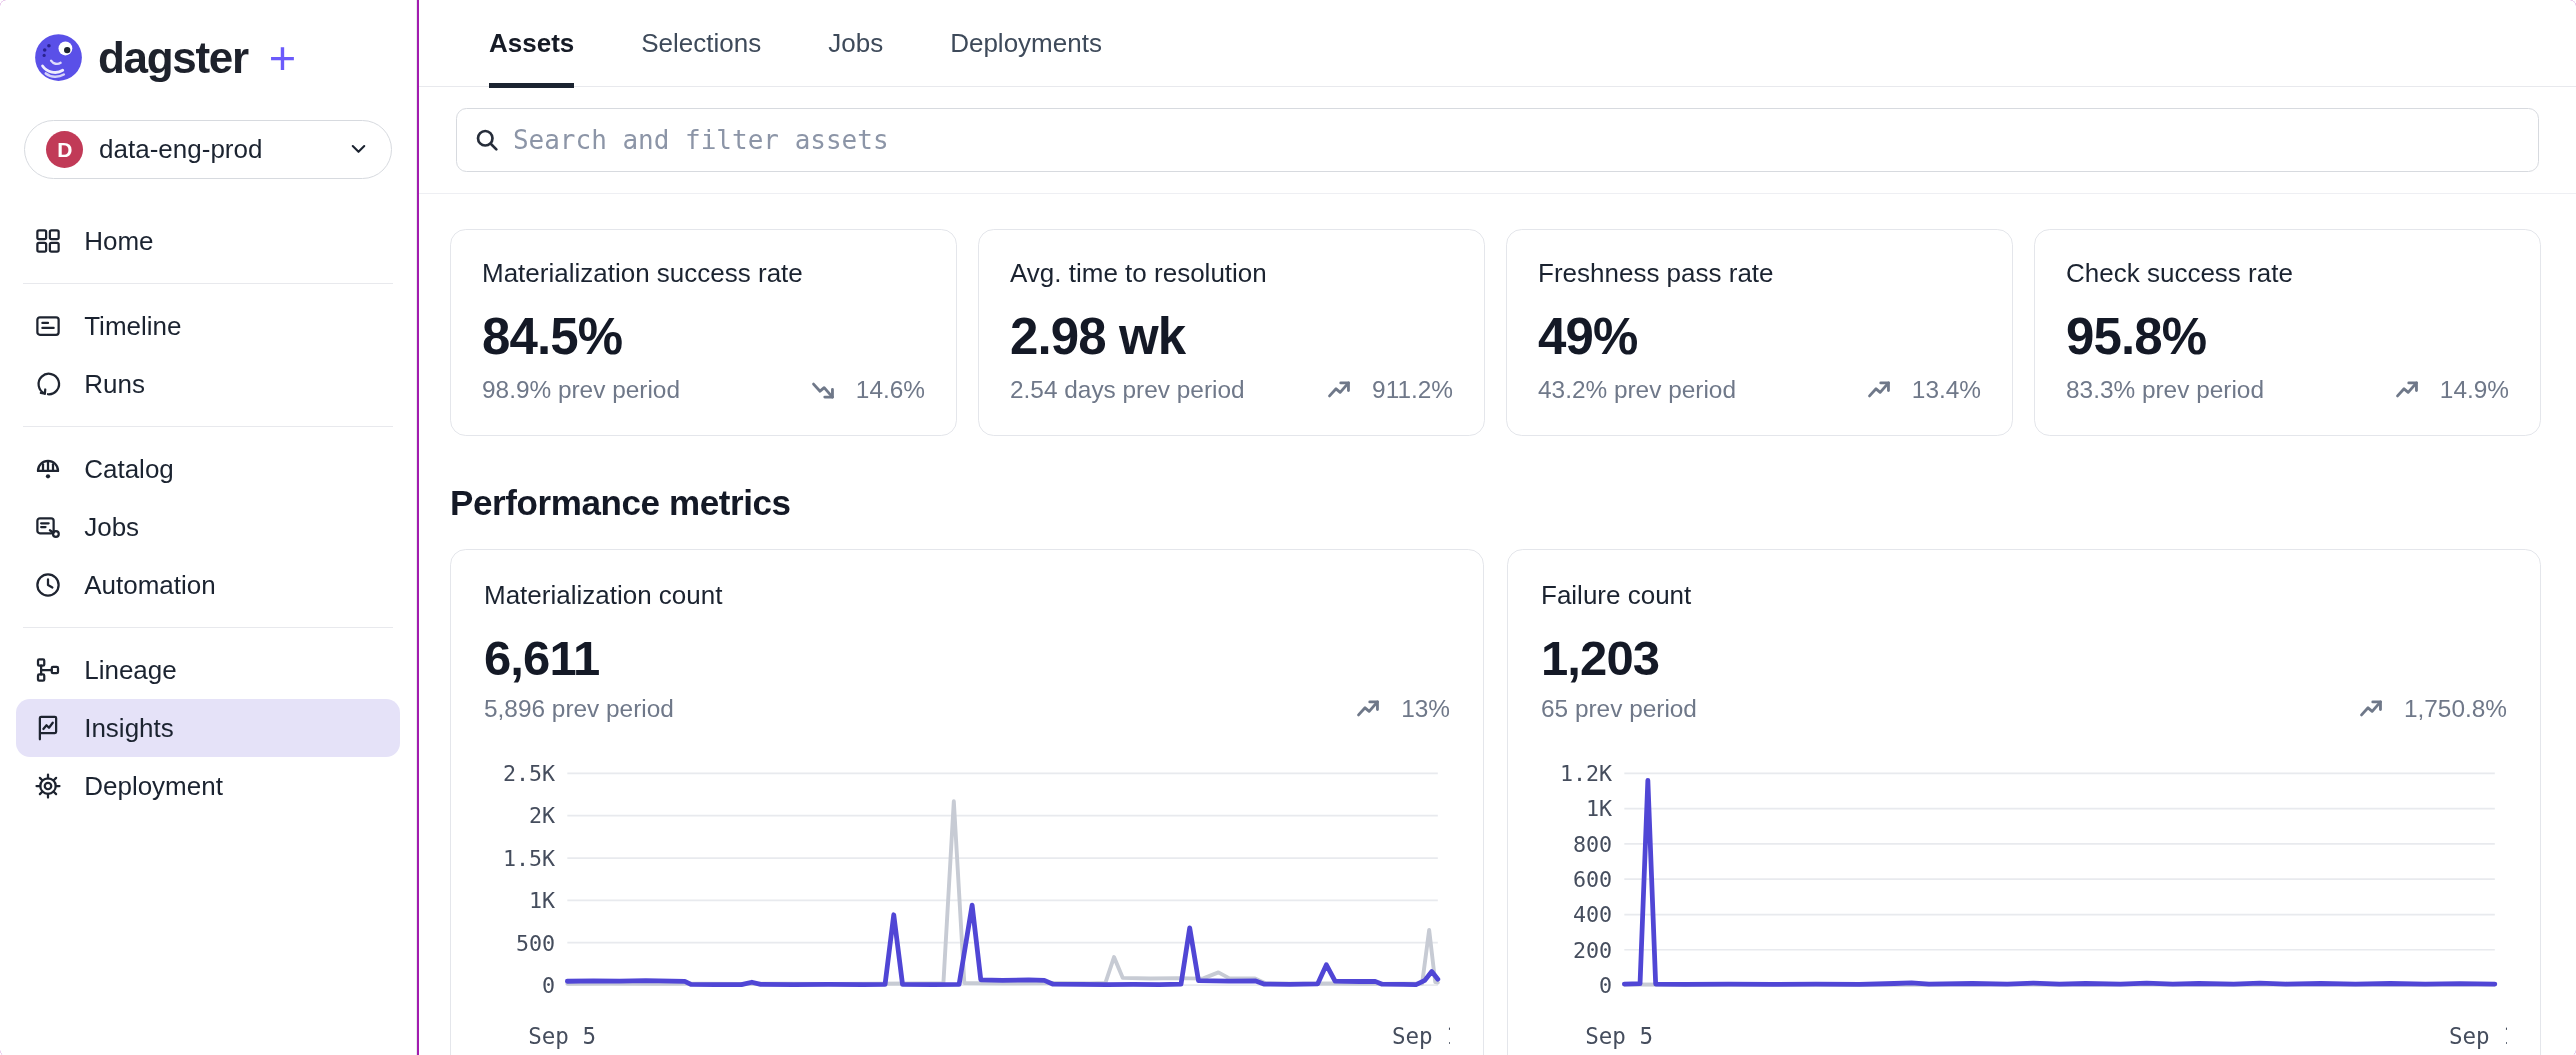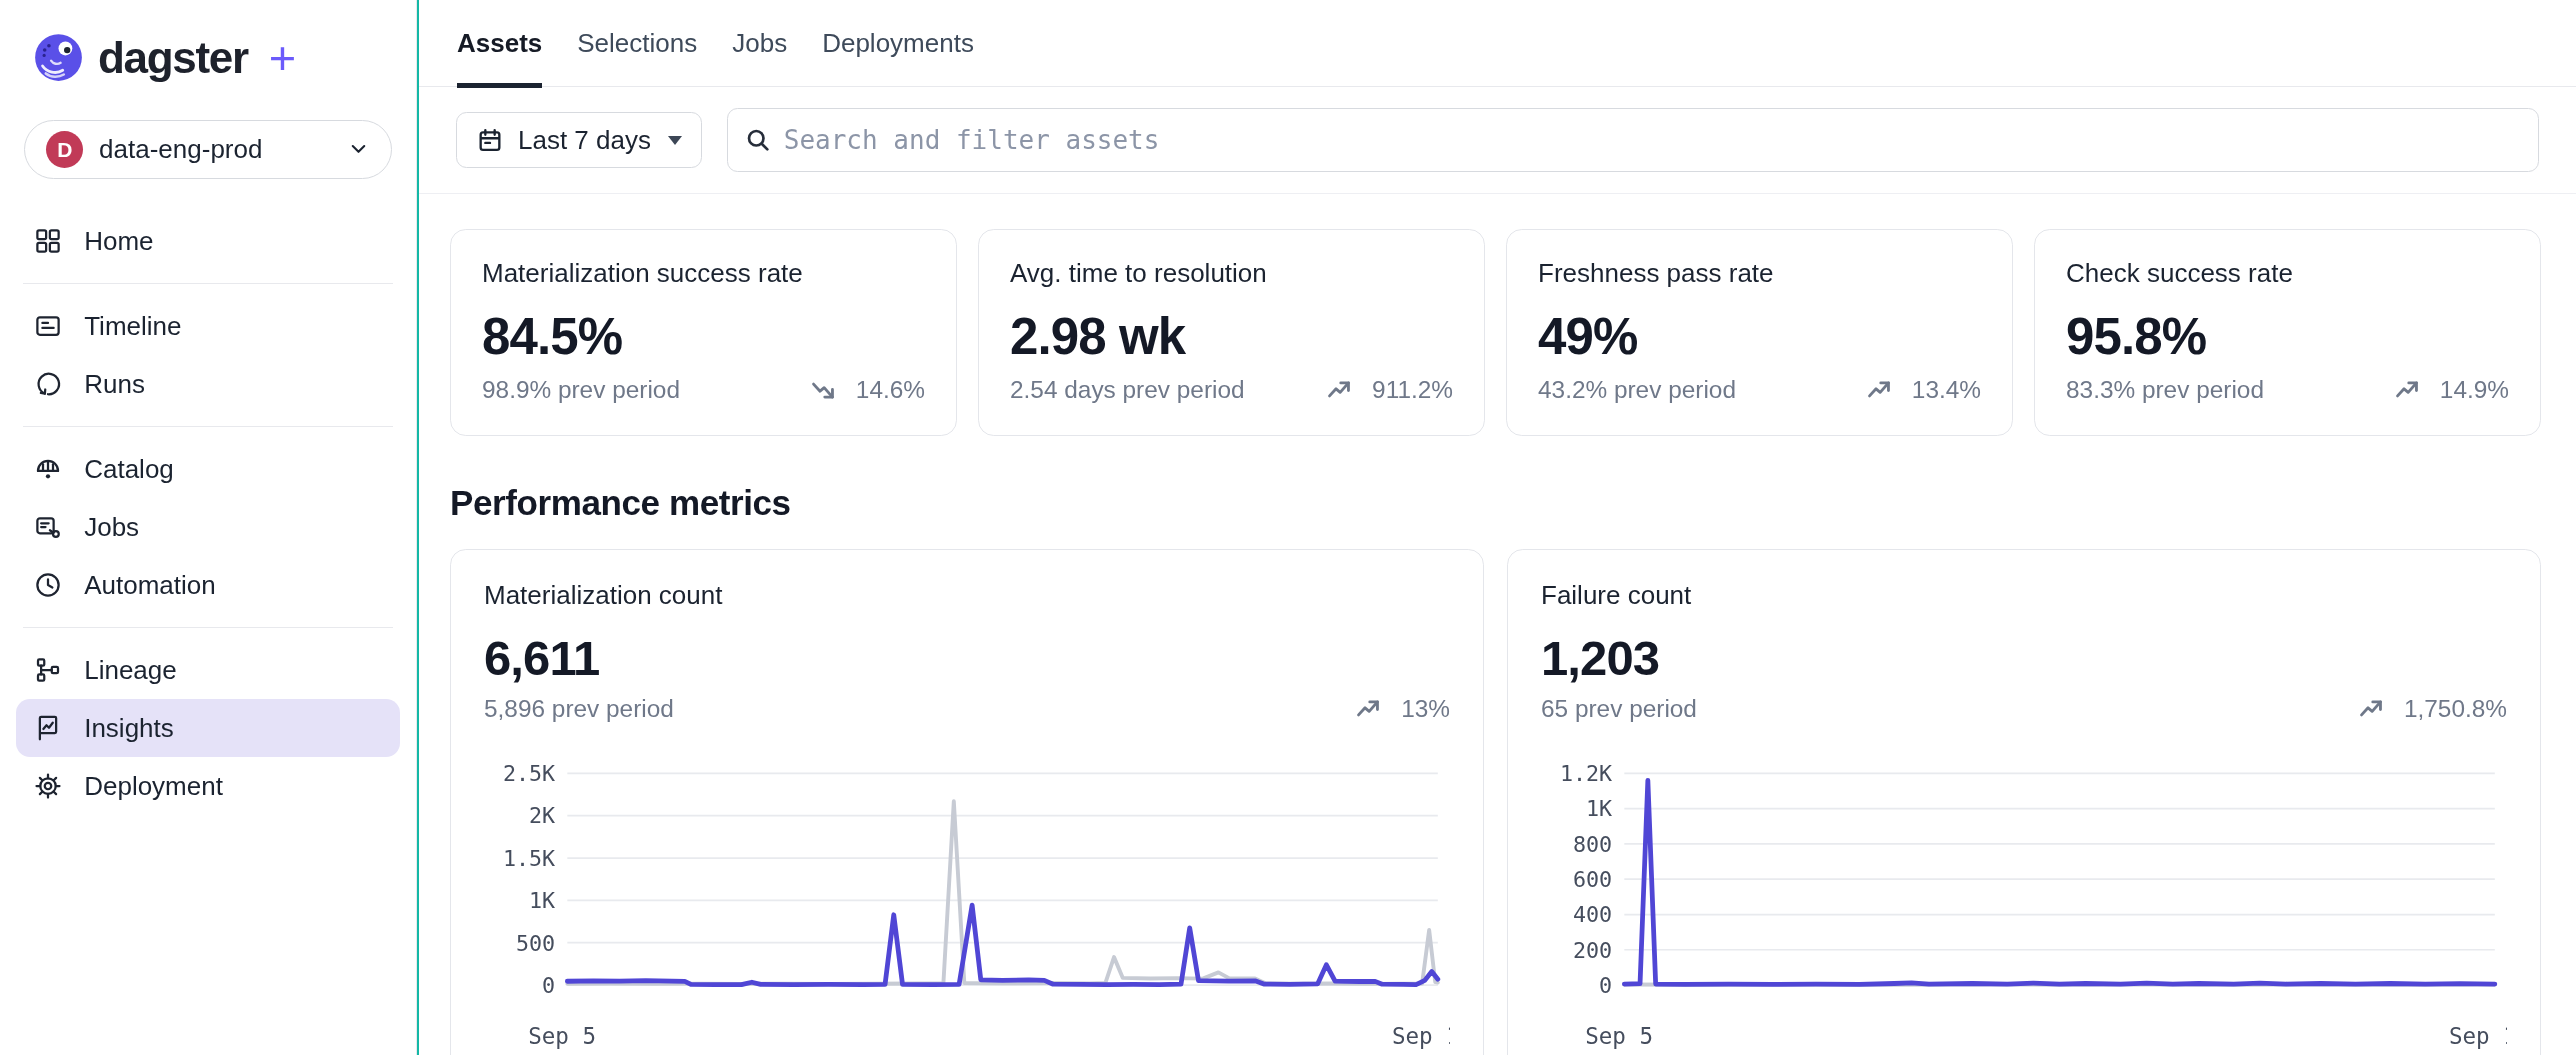--- a/index.html
+++ b/index.html
@@ -1,18 +1,18 @@
 <!DOCTYPE html>
 <html style="font-size:14px"><head>
 <meta charset="utf-8">
 <style>
   * { box-sizing: border-box; margin: 0; padding: 0; }
   html,body { background:#fff; }
   body { font-family:"Liberation Sans", sans-serif; color:#1B2330; }
-  .app { position:relative; width:2576px; height:1056px; background:#14b8a6; overflow:hidden; }
+  .app { position:relative; width:2576px; height:1056px; background:#a21caf; overflow:hidden;border-radius:6px; }
 
   
   .sidebar { position:absolute; left:0; top:0; bottom:0; width:417px; border-right:1.7px solid #E8E9ED; background:#fff; }
   .logo-row { display:flex; align-items:center; gap:14px; padding:30px 0 0 33px; }
   .logo-mark { width:51px; height:51px; flex:0 0 auto; }
   .wordmark { font-size:44px; font-weight:600; letter-spacing:-1.3px; color:#1E222C; }
   .plus { font-size:47px; font-weight:500; color:#6B5BFB; margin-left:7px; }
 
   .org-switcher { margin:35px 24.4px 0 24.4px; height:59px; border:1.7px solid #D7DADF; border-radius:30px;
     display:flex; align-items:center; gap:15.7px; padding:0 21px; background:#fff; cursor:pointer; }
@@ -26,21 +26,21 @@
     border-radius:14px; font-size:26px; color:#1B2330; cursor:pointer; }
   .nav-item.active { background:#E5E2F8; }
   .nav-item .icon { width:30px; height:30px; flex:0 0 auto; display:flex; }
   .nav-divider { border-top:1.7px solid #E8E9ED; margin:13px 7px; }
   .icon svg { width:100%; height:100%; }
   .oline { fill:none; stroke:#1E2430; stroke-width:1.8; stroke-linecap:round; stroke-linejoin:round; }
 
   
   .main { position:absolute; left:419px; top:0; right:0; bottom:0; background:#fff; }
   .tabbar { height:87px; display:flex; align-items:stretch; gap:35px; padding:0 38px; border-bottom:1.7px solid #E8E9ED; }
-  .tab { font-size:26px; color:#3E4A5A; display:flex; align-items:center; position:relative; cursor:pointer; }
+  .tab { font-size:26px; color:#3E4A5A; display:flex; align-items:center; position:relative; cursor:pointer;margin-left:32px; }
   .tab.active { font-weight:700; color:#161B26; }
   .tab.active::after { content:""; position:absolute; left:0; right:0; bottom:-1.7px; height:5.2px; background:#1B2330; }
 
   .filter-row { display:flex; align-items:center; gap:24.4px; padding:21px 37px; border-bottom:1.7px solid #EEEFF3; }
   .date-btn { height:56px; border:1.7px solid #D7DADF; border-radius:10.5px; background:#fff;
     display:inline-flex; align-items:center; gap:14px; padding:0 19px; font-size:26px; color:#1B2330; cursor:pointer; }
   .caret { width:0; height:0; border-left:7.9px solid transparent; border-right:7.9px solid transparent; border-top:9.6px solid #3C4656; margin-left:3.5px; }
   .searchbox { flex:1; height:64px; border:1.7px solid #D7DADF; border-radius:10.5px; display:flex; align-items:center; gap:12.2px; padding:0 15.7px; background:#fff; }
   .searchbox input { flex:1; border:none; outline:none; font-family:"DejaVu Sans Mono", monospace; font-size:26px; color:#1B2330; background:transparent; }
   .searchbox input::placeholder { color:#8C95A7; }
@@ -200,30 +200,20 @@
   <main class="main">
 
     <div class="tabbar">
       <div class="tab active">Assets</div>
       <div class="tab">Selections</div>
       <div class="tab">Jobs</div>
       <div class="tab">Deployments</div>
     </div>
 
     <div class="filter-row">
-      <button class="date-btn">
-        <span style="display:flex;">
-          <svg width="28" height="28" viewBox="0 0 24 24">
-              <rect x="4" y="5.5" width="16" height="15" rx="2" fill="none" stroke="#1B2330" stroke-width="2"></rect>
-              <path d="M8 3.5v4M16 3.5v4M4.5 10.5h15M8 14.5h4" fill="none" stroke="#1B2330" stroke-width="2" stroke-linecap="round"></path>
-            </svg>
-        </span>
-        <span>Last 7 days</span>
-        <span class="caret"></span>
-      </button>
       <div class="searchbox">
         <span style="display:flex;">
           <svg width="28" height="28" viewBox="0 0 24 24">
               <circle cx="10.5" cy="10.5" r="6.2" fill="none" stroke="#262D3A" stroke-width="2.3"></circle>
               <path d="M15.2 15.2 20 20" stroke="#262D3A" stroke-width="2.3" stroke-linecap="round"></path>
             </svg>
         </span>
         <input type="text" value="" placeholder="Search and filter assets" style="">
       </div>
     </div>

